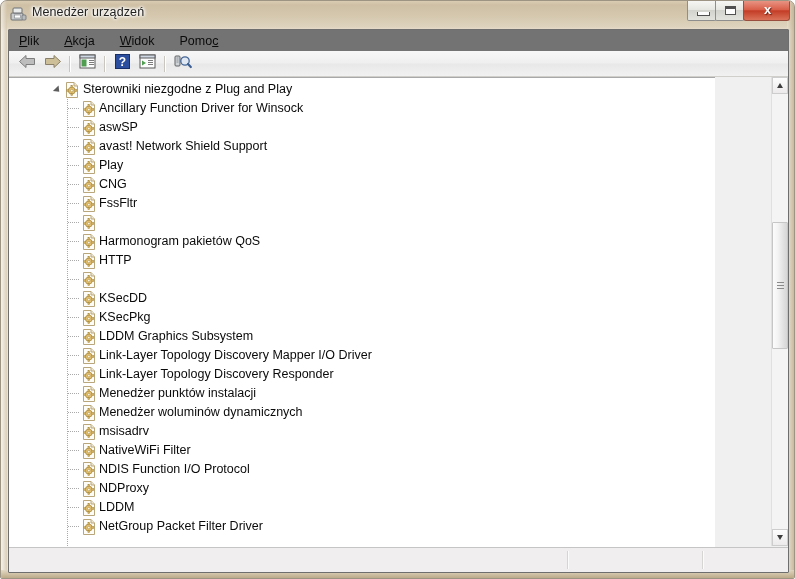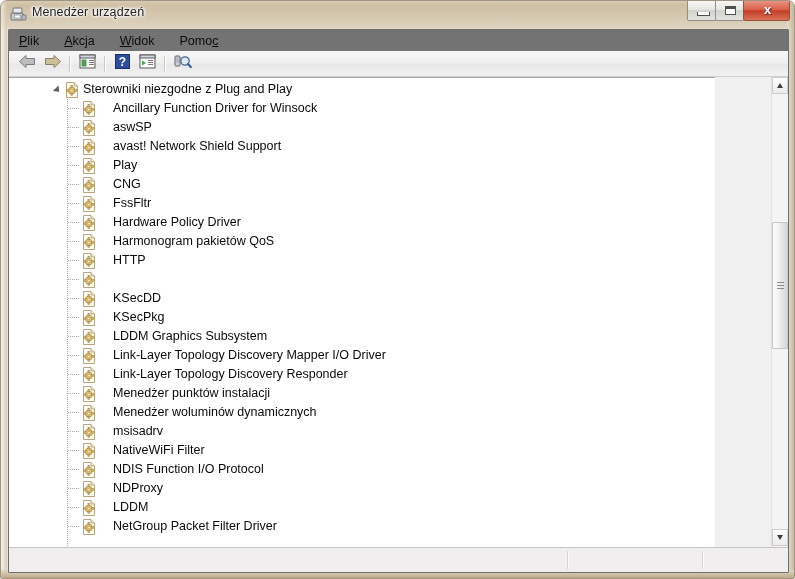--- a/index.html
+++ b/index.html
@@ -245,21 +245,21 @@
 
   
   .dev-icon {
     position: absolute;
     width: 14px; height: 16px;
     top: 2px;
   }
   .row-root .dev-icon { left: 56px; }
   .row-child .dev-icon { left: 73px; }
   .row-root .label { margin-left: 30px; }
-  .row-child .label { margin-left: 34px; }
+  .row-child .label { margin-left: 20px; }
 
   
   .vscroll {
     position: absolute;
     right: 0; top: 47px;
     width: 17px; height: 469px;
     background: #f4f4f4;
     border-left: 1px solid #e0e0e0;
     box-sizing: border-box;
   }
@@ -564,21 +564,20 @@
                       <circle r="3.5" fill="#e3bf6e" stroke="#a88c44" stroke-width=".8"></circle>
                       <g fill="#d8b460" stroke="#a88c44" stroke-width=".5">
                         <rect x="-.9" y="-5" width="1.8" height="2"></rect>
                         <rect x="-.9" y="3" width="1.8" height="2"></rect>
                         <rect x="-5" y="-.9" width="2" height="1.8"></rect>
                         <rect x="3" y="-.9" width="2" height="1.8"></rect>
                       </g>
                       <circle r="1.3" fill="#fdf7e4" stroke="#a88c44" stroke-width=".6"></circle>
                     </g>
                   </svg></span>
-                <span class="label">Hardware Policy Driver</span>
               </div>
               <div class="tree-row row-child">
                 <span class="hline"></span>
                 <span class="dev-icon"><svg width="14" height="16" viewBox="0 0 14 16">
                     <path d="M1.5 0.5 H9 L12.5 4 V15.5 H1.5 Z" fill="#fdfcf6" stroke="#b9a67a" stroke-width="1"></path>
                     <path d="M9 0.5 V4 H12.5" fill="#eee6cc" stroke="#b9a67a" stroke-width="1"></path>
                     <g transform="translate(6.8,8.6)">
                       <circle r="3.5" fill="#e3bf6e" stroke="#a88c44" stroke-width=".8"></circle>
                       <g fill="#d8b460" stroke="#a88c44" stroke-width=".5">
                         <rect x="-.9" y="-5" width="1.8" height="2"></rect>

